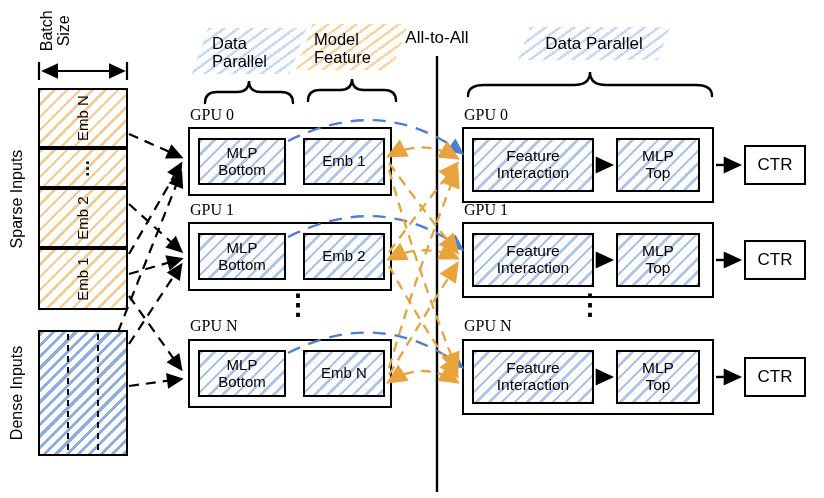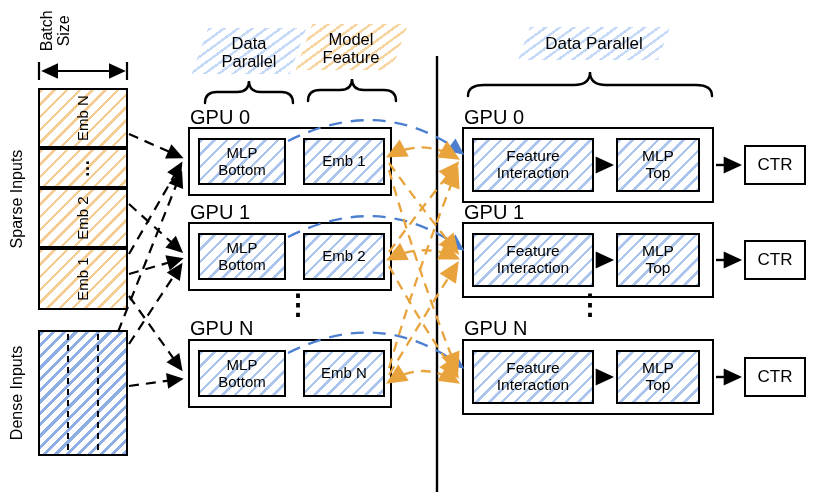--- a/index.html
+++ b/index.html
@@ -11,22 +11,22 @@
   .outer{border-width:2.5px;background:#fff;}
   .hatchB{background-color:#fff;
     background-image:repeating-linear-gradient(135deg,rgba(104,150,222,0.55) 0 2.5px,rgba(0,0,0,0) 2.5px 9px);}
   .hatchO{background-color:#fff;
     background-image:repeating-linear-gradient(135deg,rgba(238,170,74,0.6) 0 2.5px,rgba(0,0,0,0) 2.5px 9px);}
   .dense{background-image:repeating-linear-gradient(135deg,rgba(80,130,215,0.65) 0 3px,rgba(0,0,0,0) 3px 8px);}
   .patch{position:absolute;transform:skewX(-20deg);}
   .patchB{background-image:repeating-linear-gradient(135deg,rgba(150,188,242,0.55) 0 3px,rgba(0,0,0,0) 3px 10px);}
   .patchO{background-image:repeating-linear-gradient(135deg,rgba(242,186,98,0.6) 0 3px,rgba(0,0,0,0) 3px 10px);}
   .hdr{position:absolute;display:flex;align-items:center;justify-content:center;
-       text-align:center;font-size:16.5px;line-height:1.1;}
-  .gpulabel{position:absolute;font-size:20px;}
+       text-align:left;font-size:16.5px;line-height:1.1;}
+  .gpulabel{position:absolute;font-size:16px;font-family:Liberation Serif, serif;}
   .btxt{font-size:15px;line-height:1.08;}
   .cell{position:absolute;left:38px;width:90px;border:2px solid #000;box-sizing:border-box;
         display:flex;align-items:center;justify-content:center;}
   .vrot{transform:rotate(-90deg);white-space:nowrap;}
   .vrotwrap{transform:rotate(-90deg);text-align:center;}
   .vlabel{position:absolute;display:flex;align-items:center;justify-content:center;
           transform:rotate(-90deg);font-size:16px;line-height:1.05;text-align:center;white-space:nowrap;}
   .dots{position:absolute;font-size:28px;font-weight:bold;line-height:0.62;text-align:center;}
   .overlay{position:absolute;left:0;top:0;pointer-events:none;z-index:10;}
 </style>
@@ -55,20 +55,21 @@
 
   <div class="box hatchB dense" style="left:38px;top:330px;width:90px;height:126px;border-width:2.5px;"></div>
   <div class="vlabel" style="left:-88px;top:383px;width:210px;height:20px;">Dense Inputs</div>
 
   <div class="patch patchB" style="left:200px;top:28px;width:98px;height:46px;"></div>
   <div class="hdr" style="left:212px;top:27px;width:74px;height:50px;">Data Parallel</div>
 
   <div class="patch patchO" style="left:304px;top:24px;width:96px;height:46px;"></div>
   <div class="hdr" style="left:314px;top:23px;width:74px;height:50px;">Model Feature</div>
 
+  <div class="hdr" style="left:393px;top:27px;width:88px;height:22px;font-size:17px;">All-to-All</div>
 
   <div class="patch patchB" style="left:524px;top:27px;width:140px;height:33px;"></div>
   <div class="hdr" style="left:522px;top:28px;width:144px;height:32px;font-size:17px;">Data Parallel</div>
 
   <div class="gpulabel" style="left:190px;top:106px;">GPU 0</div>
   <div class="box outer" style="left:188px;top:127px;width:204px;height:69px;"></div>
   <div class="box hatchB" style="left:198px;top:138px;width:88px;height:47px;">
     <span class="btxt" style="width:62px;">MLP Bottom</span>
   </div>
   <div class="box hatchB" style="left:303px;top:138px;width:82px;height:47px;">

